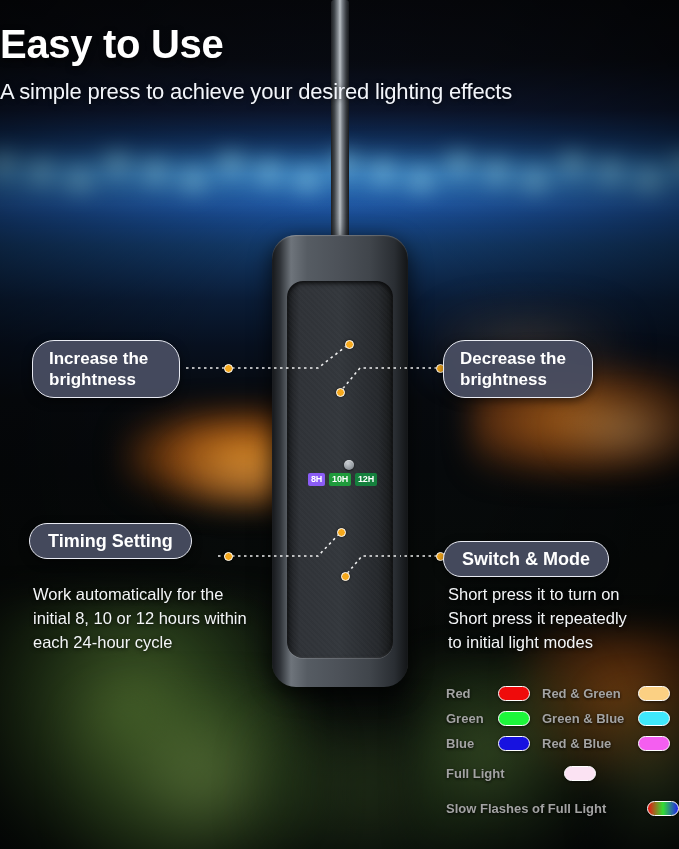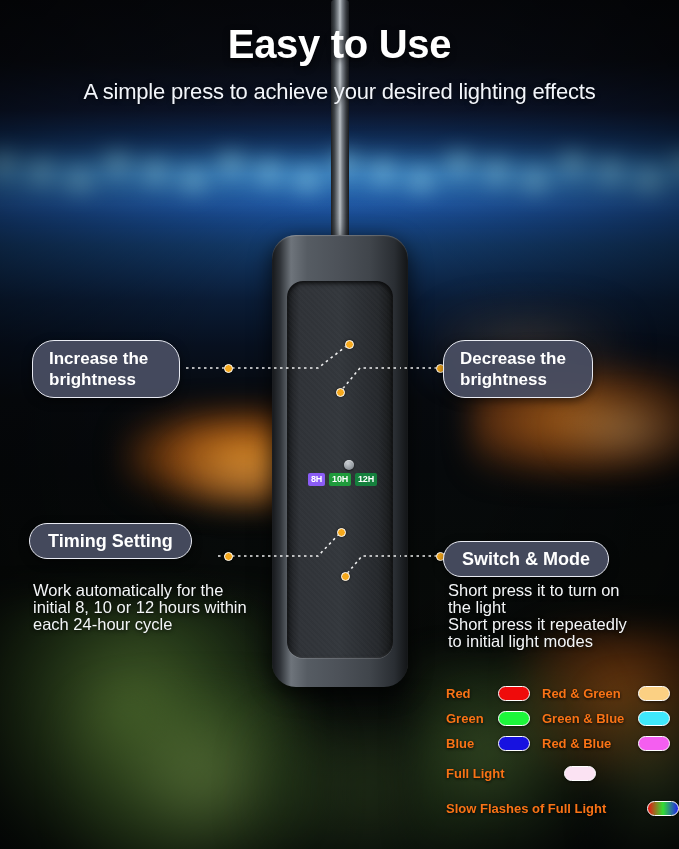--- a/index.html
+++ b/index.html
@@ -97,21 +97,21 @@
     background:radial-gradient(ellipse at 50% 40%, rgba(95,135,60,.42) 0%, rgba(50,85,35,.20) 52%, rgba(0,0,0,0) 85%);
     filter:blur(20px);
   }
   .vignette {
     position:absolute; inset:0;
     background:radial-gradient(ellipse at 50% 48%, rgba(0,0,0,0) 30%, rgba(0,0,0,.35) 72%, rgba(0,0,0,.62) 100%);
     pointer-events:none;
   }
 
   
-  .header { position:absolute; left:0; top:0; width:679px; text-align:center; z-index:14; }
+  .header { position:absolute; left:0; top:0; width:679px; z-index:14; }
   .title {
     font-size:40px; font-weight:bold; color:#ffffff; letter-spacing:-.3px;
     margin-top:22px; text-shadow:0 2px 6px rgba(0,0,0,.6);
   }
   .subtitle {
     font-size:22px; color:#f2f5fa; margin-top:12px; letter-spacing:-.2px;
     text-shadow:0 1px 5px rgba(0,0,0,.65);
   }
 
   
@@ -193,33 +193,33 @@
   .conn { position:absolute; z-index:12; }
   .conn svg { display:block; overflow:visible; }
   .node {
     position:absolute; width:9px; height:9px; border-radius:50%;
     background:#f5a81c; border:1.5px solid #ffffff; z-index:13;
     box-shadow:0 0 3px rgba(0,0,0,.5);
   }
 
   
   .para {
-    position:absolute; z-index:13; color:#f3f5f7; font-size:16.5px; line-height:17px;
+    position:absolute; z-index:13; color:#f3f5f7; font-size:16.5px; line-height:24px;
     text-shadow:0 1px 4px rgba(0,0,0,.85);
   }
   .para-timing { left:33px;  top:582px; width:220px; }
   .para-switch { left:448px; top:582px; width:225px; }
 
   
   .legend { position:absolute; left:446px; top:681px; width:233px; z-index:13; }
   .legend-row { display:flex; align-items:center; height:25px; }
   .legend-col { display:flex; align-items:center; }
   .legend-col.a { width:96px; }
   .legend-label {
-    font-size:13px; font-weight:bold; color:#f97316;
+    font-size:13px; font-weight:bold; color:#a3a3a3;
     text-shadow:0 1px 3px rgba(0,0,0,.9); white-space:nowrap;
   }
   .swatch {
     width:32px; height:15px; border-radius:8px; border:1.4px solid #ffffff;
     box-shadow:0 1px 3px rgba(0,0,0,.55); flex:none;
   }
   .legend-row-wide { display:flex; align-items:center; height:27px;gap:40px; }
 </style>
 </head>
 <body>
@@ -357,21 +357,20 @@
   </div>
 
   <div class="pill pill-1line pill-switch">
     <span>Switch &amp; Mode</span>
   </div>
 
   <div class="para para-timing">Work automatically for the initial 8, 10 or 12 hours within each 24-hour cycle</div>
 
   <div class="para para-switch">
     <div>Short press it to turn on</div>
-    <div>the light</div>
     <div>Short press it repeatedly</div>
     <div>to initial light modes</div>
   </div>
 
   <div class="legend">
     <div class="legend-row">
       <div class="legend-col a">
         <span class="legend-label" style="width:52px">Red</span>
         <span class="swatch" style="background:#ef0b0b"></span>
       </div>

